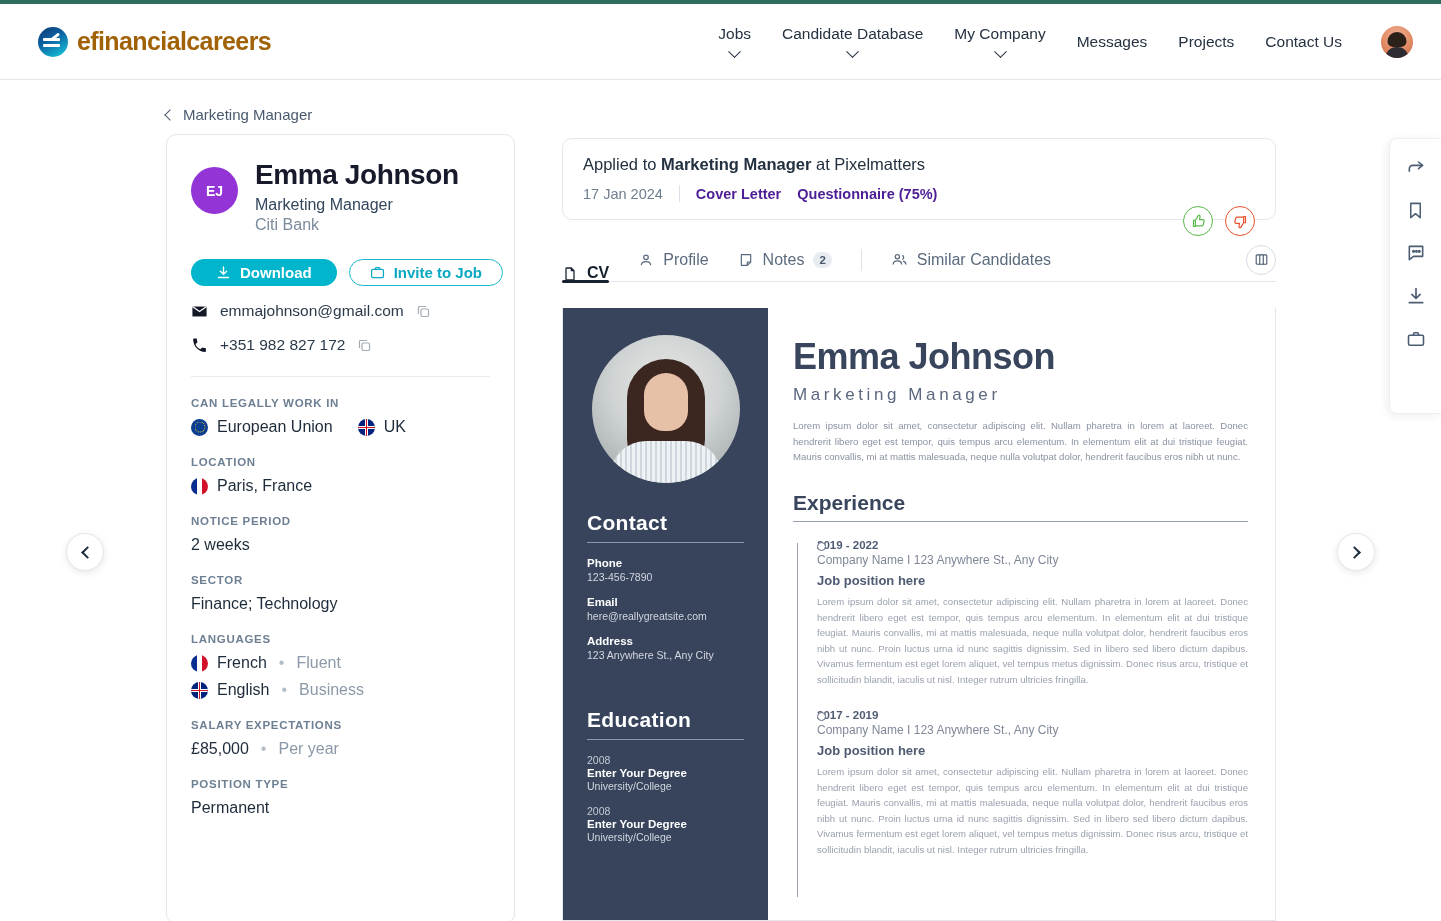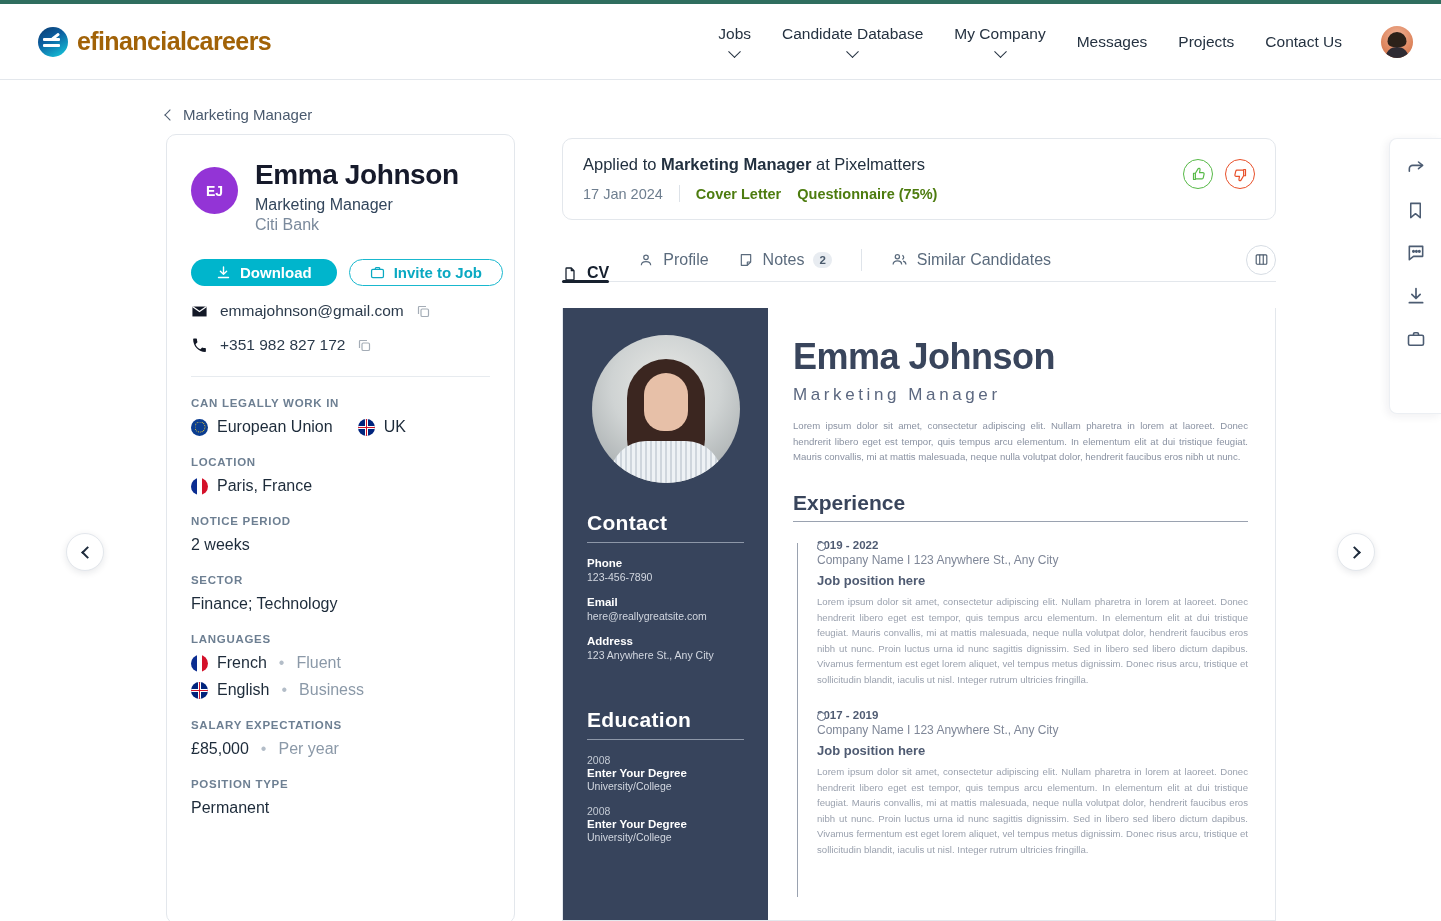--- a/index.html
+++ b/index.html
@@ -160,28 +160,28 @@
   .side-arrow.left { left: 66px; top: 453px; }
   .side-arrow.right { left: 1337px; top: 453px; }
   .sa-chev { width: 9px; height: 9px; border-left: 2px solid #1e2b3c; border-bottom: 2px solid #1e2b3c; }
   .sa-left .sa-chev { transform: rotate(45deg); margin-left: 4px; }
   .sa-right .sa-chev { transform: rotate(-135deg); margin-right: 4px; }
 
   
   .applied-card {
     position: absolute; left: 562px; top: 58px; width: 714px; height: 82px;
     border: 1px solid #e3e7ec; border-radius: 10px; background: #fff;
-    padding: 16px 20px; display: flex; align-items: flex-start;
+    padding: 16px 20px; display: flex; align-items: flex-start; flex-direction: column;
   }
   .applied-title { font-size: 16.5px; color: #22303f; }
   .applied-title b { font-weight: 700; }
   .applied-sub { display: flex; align-items: center; gap: 16px; margin-top: 11px; font-size: 14.5px; }
   .applied-date { color: #6e7e8f; }
   .vsep { width: 1px; height: 17px; background: #dde2e8; }
-  .link { color: #4d7c0f; cursor: pointer; font-weight: 600; }
+  .link { color: #4c1d95; cursor: pointer; font-weight: 600; }
   .rate-btns { margin-left: auto; display: flex; gap: 12px; align-items: center; padding-top: 4px; }
   .rate {
     width: 30px; height: 30px; border-radius: 50%; display: flex; align-items: center;
     justify-content: center; cursor: pointer; background: #fff;
   }
   .rate.up { border: 1.5px solid #57b947; }
   .rate.down { border: 1.5px solid #e8502a; }
 
   .tabs {
     position: absolute; left: 562px; top: 158px; width: 714px; height: 44px;

